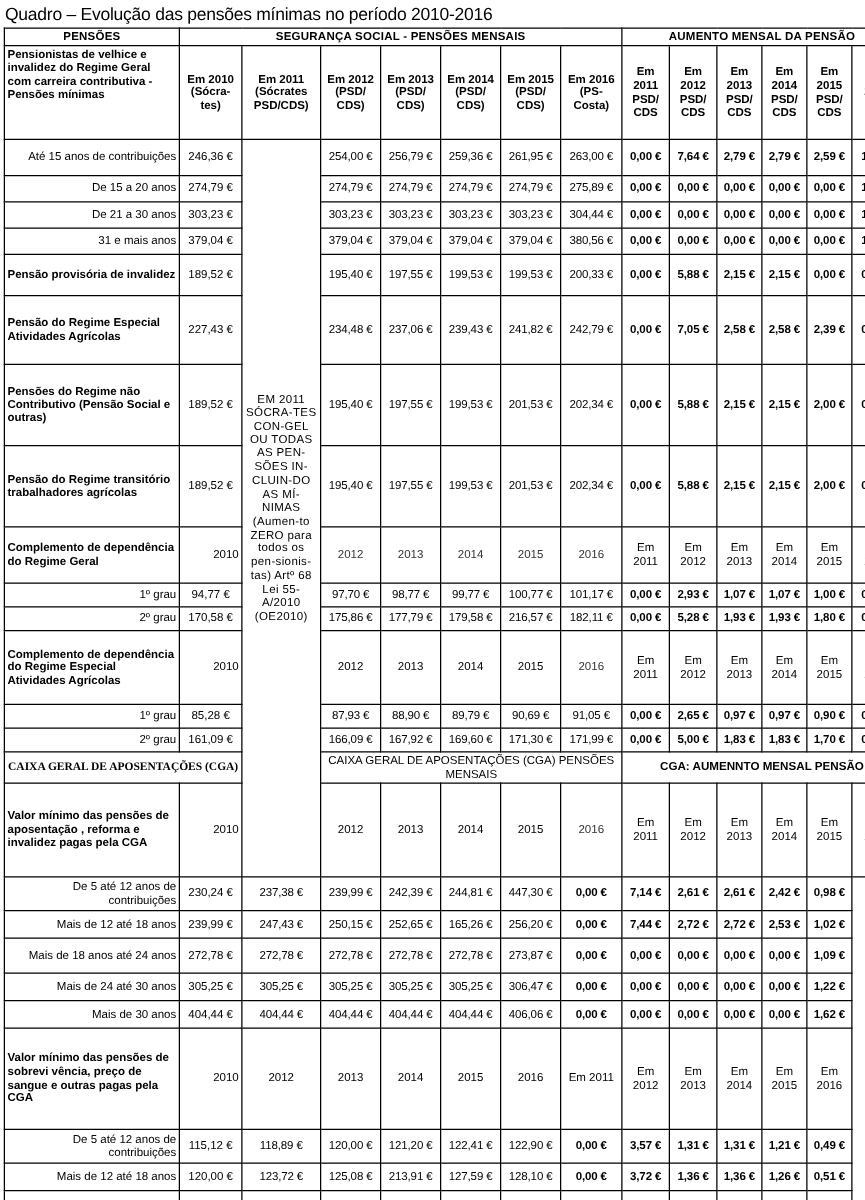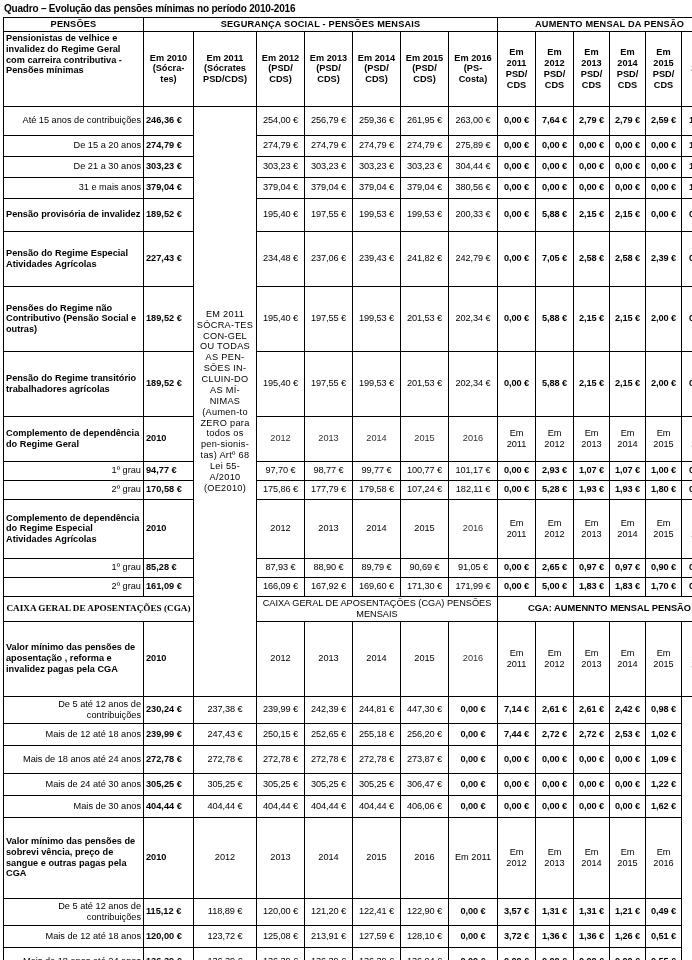--- a/index.html
+++ b/index.html
@@ -10,22 +10,22 @@
     -webkit-font-smoothing:none;
   }
   #page{
     width:692px;
     min-height:960px;
     padding:0;
     box-sizing:border-box;
     position:relative;
   }
   .doc-title{
-    font-size:10px;
-    font-weight:bold;
+    font-size:14px;
+    font-weight:normal;
     letter-spacing:-0.2px;
     padding:3px 0 3px 4px;
     white-space:nowrap;
   }
   table.main{
     border-collapse:collapse;
     table-layout:fixed;
     width:688px;
     margin-left:3px;
     border:1.6px solid #000;
@@ -62,26 +62,26 @@
   }
   .rowlabel-r{
     text-align:right;
     font-weight:normal;
     font-size:9.7px;
     line-height:1.25;
     padding:2px 3px;
     margin-top:39px;
   }
   .val-2010{
-    text-align:left;
+    text-align:center;
     font-size:10.4px;
-    font-weight:bold;
+    font-weight:normal;
     padding:2px 3px;
   }
-  .val-2010.b{font-weight:bold;text-align:left;}
+  .val-2010.b{font-weight:normal;text-align:right;}
   .ss-val{
     text-align:center;
     font-size:8.1px;
     font-weight:normal;
     letter-spacing:-0.1px;
   }
   .inc-val{
     text-align:center;
     font-size:9.3px;
     font-weight:bold;
@@ -330,21 +330,21 @@
         <td class="inc-val">1,00 €</td>
         <td class="inc-val">0,40 €</td>
       </tr>
 
       <tr>
         <td class="rowlabel-r" style="height:16px">2º grau</td>
         <td class="val-2010 thickleft">170,58 €</td>
         <td class="ss-val">175,86 €</td>
         <td class="ss-val">177,79 €</td>
         <td class="ss-val">179,58 €</td>
-        <td class="ss-val">107,24 €</td>
+        <td class="ss-val">216,57 €</td>
         <td class="ss-val">182,11 €</td>
         <td class="inc-val thickleft">0,00 €</td>
         <td class="inc-val">5,28 €</td>
         <td class="inc-val">1,93 €</td>
         <td class="inc-val">1,93 €</td>
         <td class="inc-val">1,80 €</td>
         <td class="inc-val">0,73 €</td>
       </tr>
 
       <tr>
@@ -432,21 +432,21 @@
         <td class="inc-val">2,42 €</td>
         <td class="inc-val">0,98 €</td>
       </tr>
 
       <tr>
         <td class="rowlabel-r" style="height:19px">Mais de 12 até 18 anos</td>
         <td class="val-2010 thickleft">239,99 €</td>
         <td class="ss-val thickleft">247,43 €</td>
         <td class="ss-val">250,15 €</td>
         <td class="ss-val">252,65 €</td>
-        <td class="ss-val">255,18 €</td>
+        <td class="ss-val">165,26 €</td>
         <td class="ss-val">256,20 €</td>
         <td class="inc-val thickleft">0,00 €</td>
         <td class="inc-val">7,44 €</td>
         <td class="inc-val">2,72 €</td>
         <td class="inc-val">2,72 €</td>
         <td class="inc-val">2,53 €</td>
         <td class="inc-val">1,02 €</td>
       </tr>
 
       <tr>

